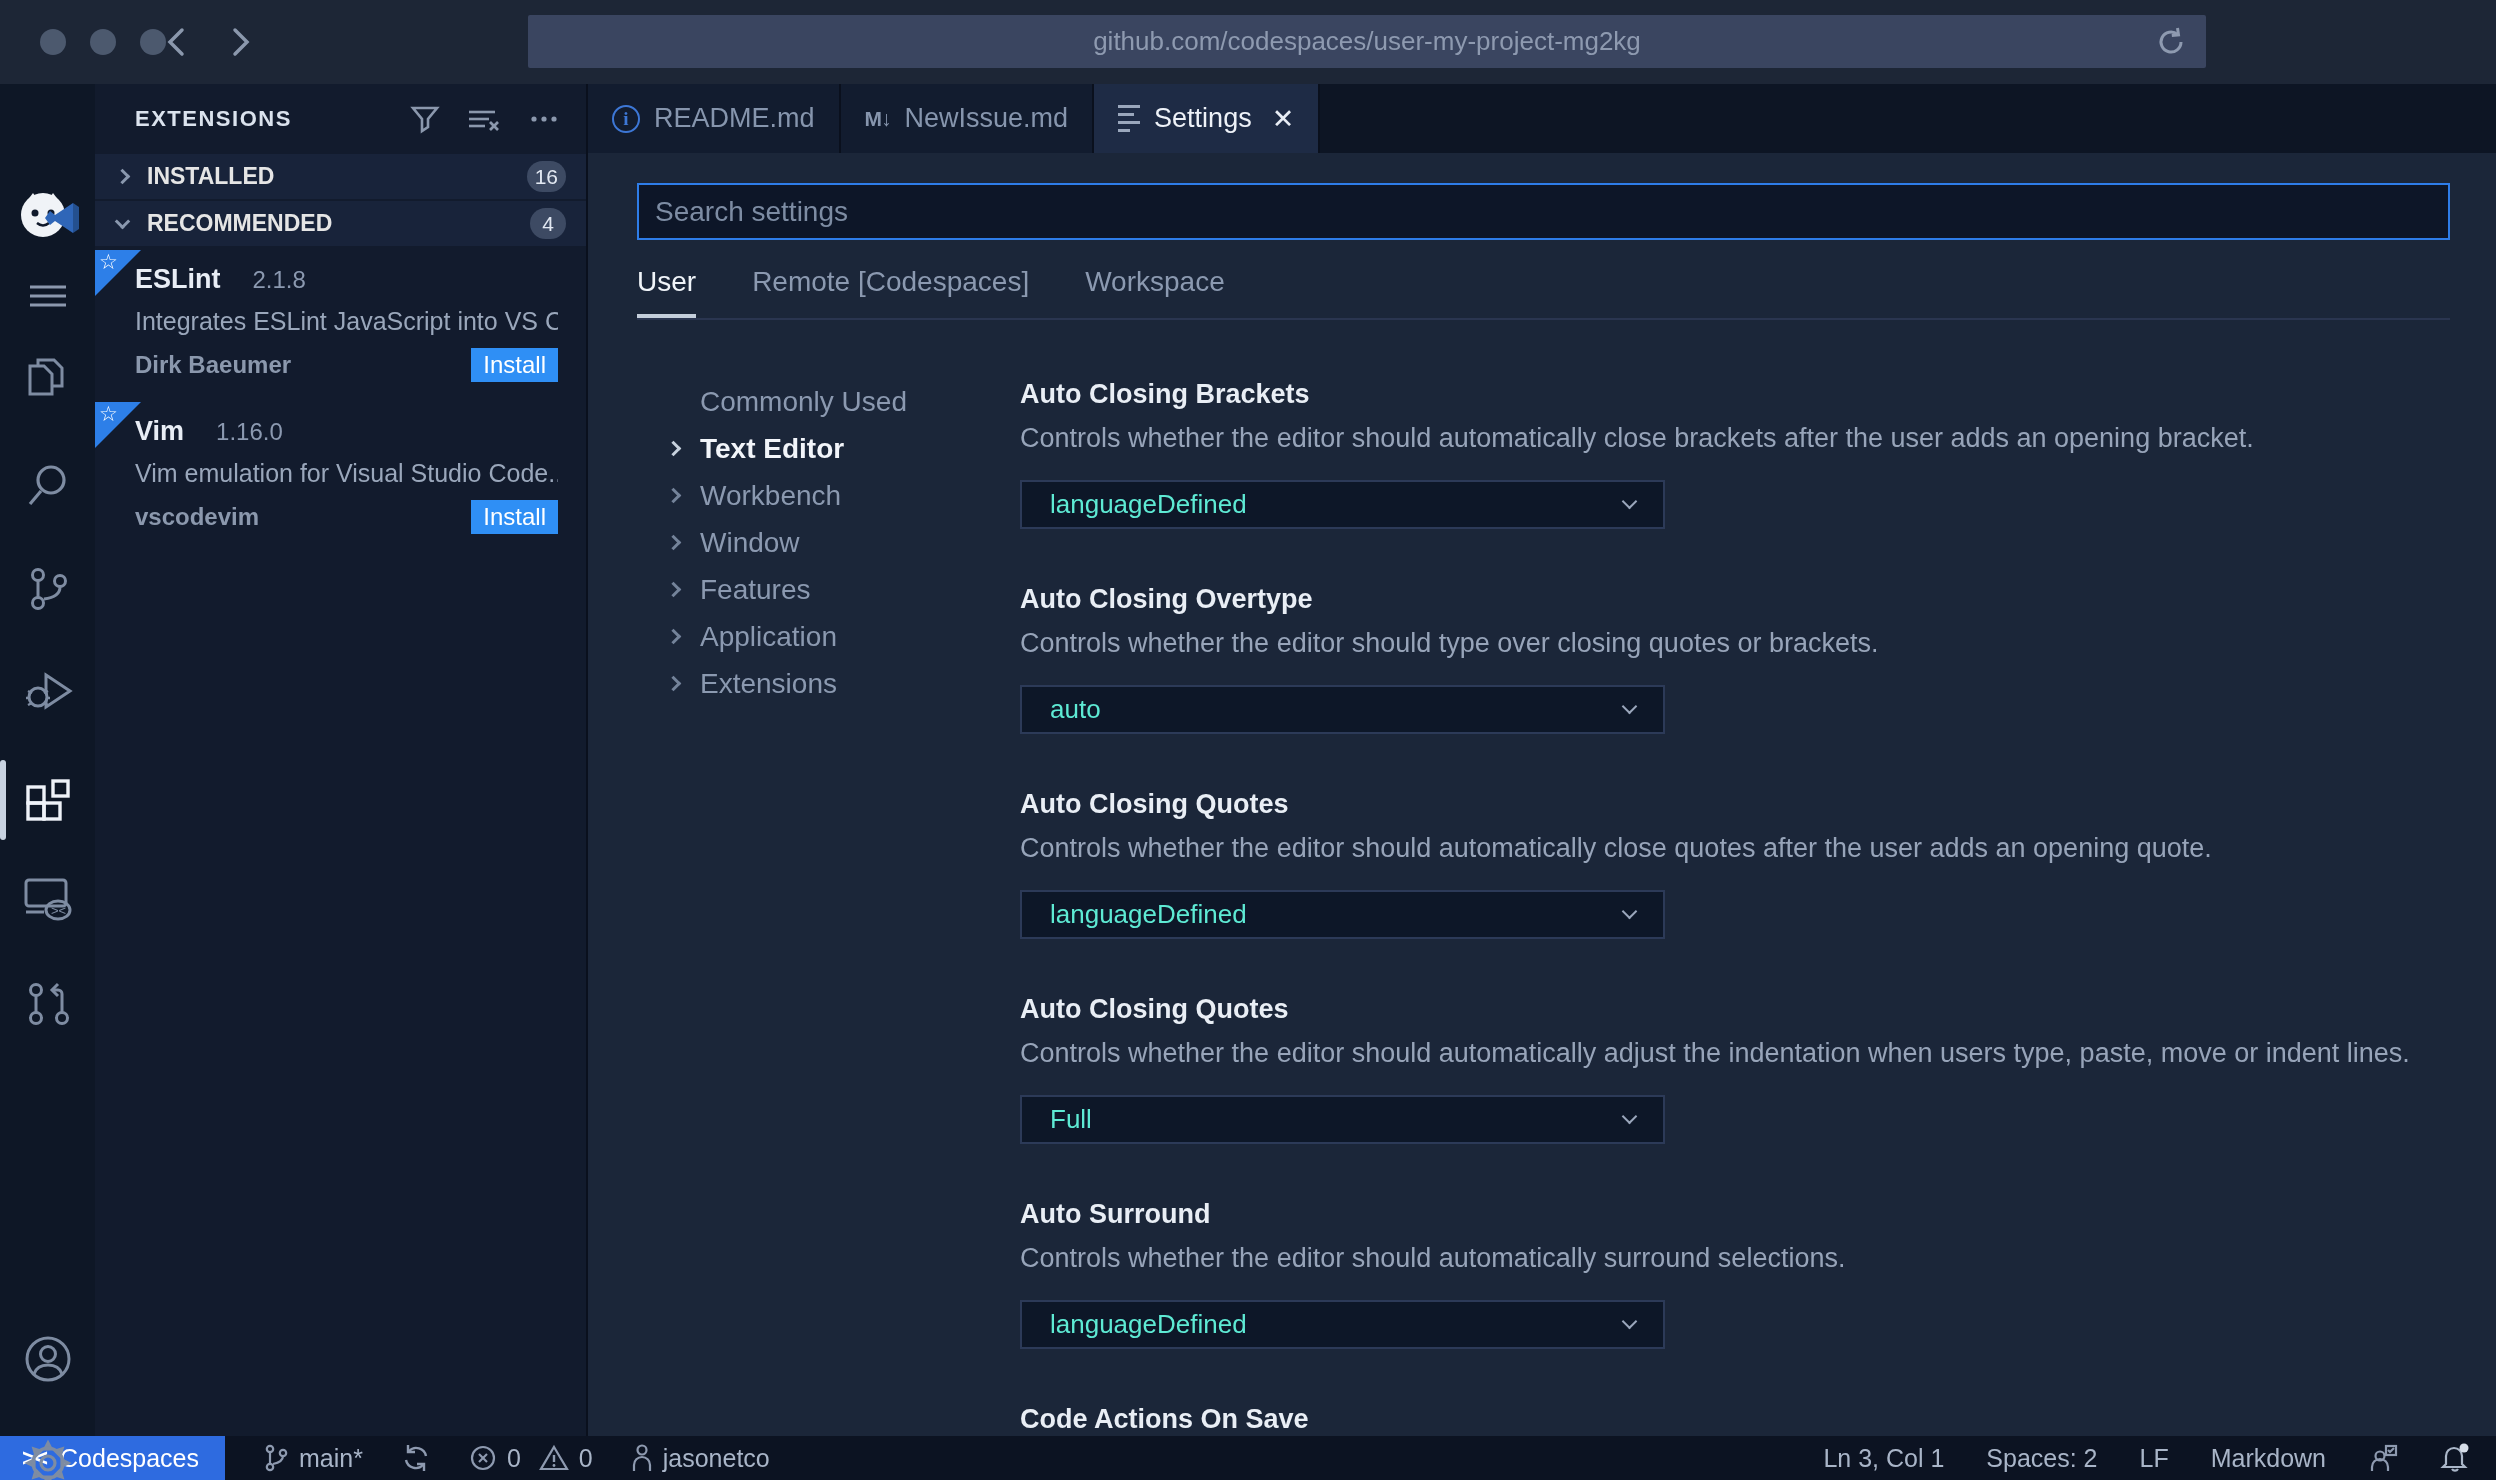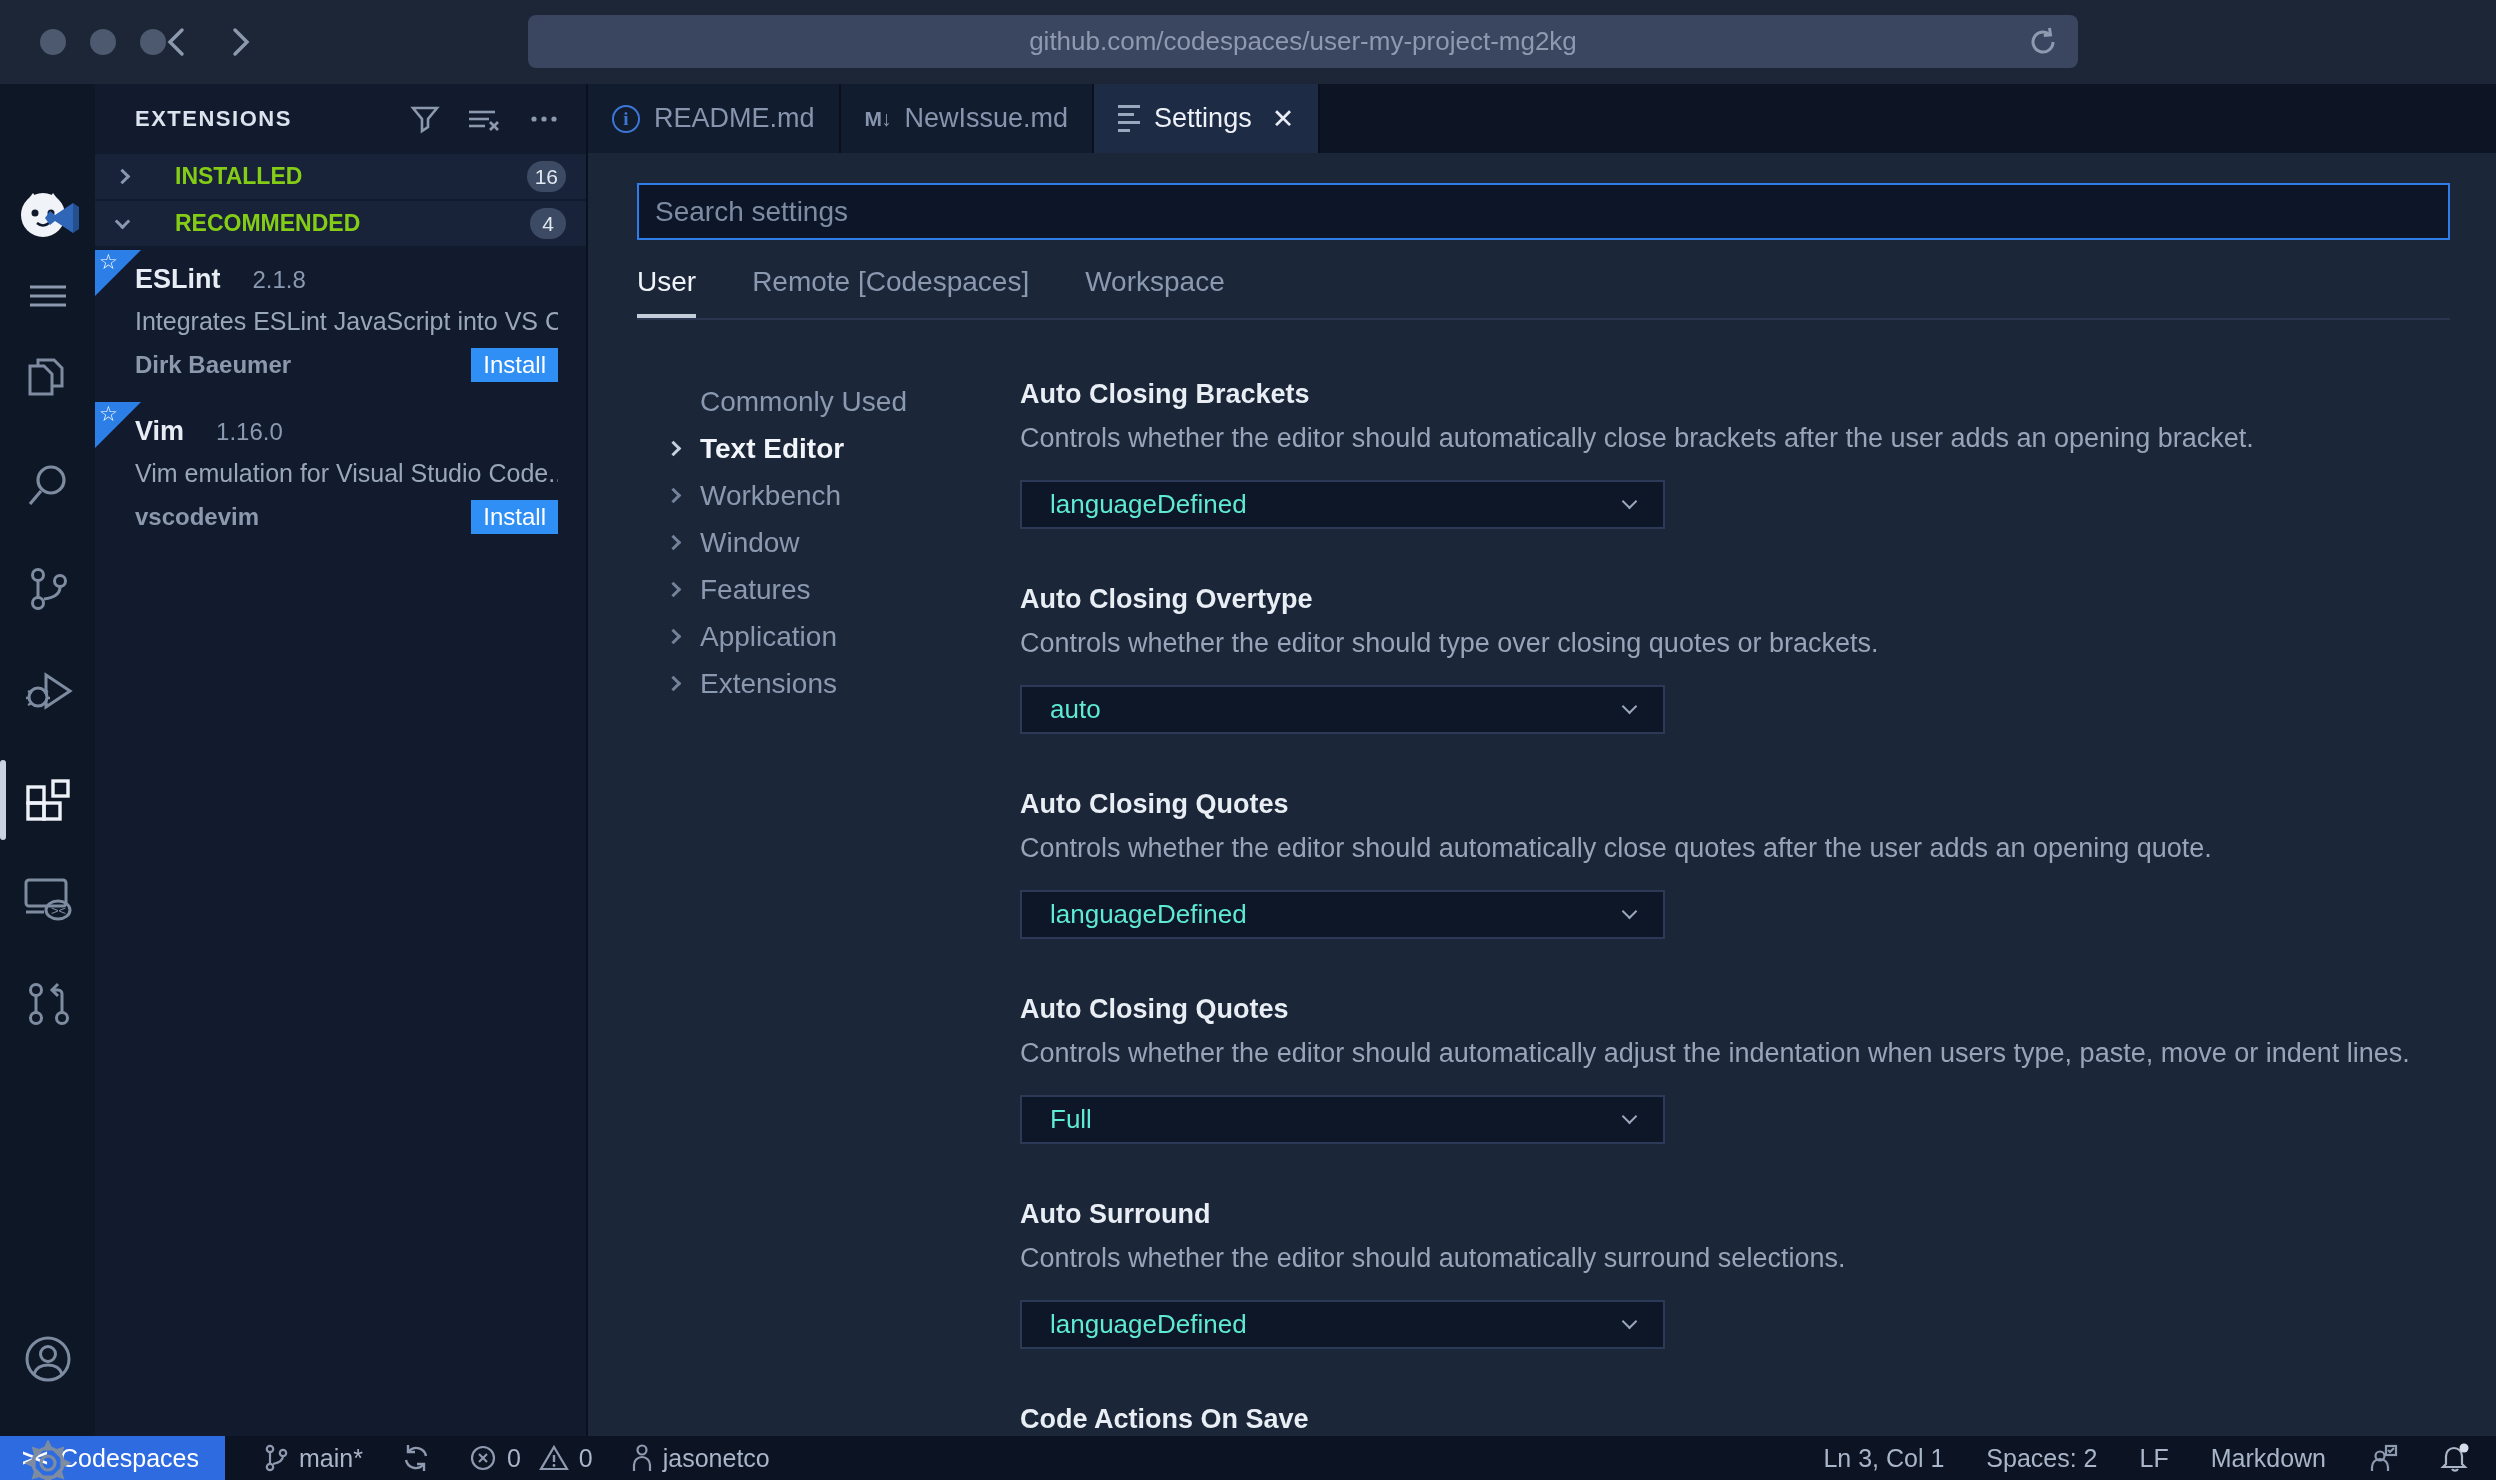--- a/index.html
+++ b/index.html
@@ -14,42 +14,42 @@
   *{margin:0;padding:0;box-sizing:border-box;font-family:"Liberation Sans","DejaVu Sans",sans-serif;}
   html,body{width:2496px;height:1480px;overflow:hidden;background:var(--editor);}
   .app{width:2496px;height:1480px;display:flex;flex-direction:column;}
 
   
   .chrome{height:84px;background:var(--chrome);position:relative;flex:none;}
   .lights{position:absolute;left:40px;top:29px;display:flex;gap:24px;}
   .light{width:26px;height:26px;border-radius:50%;background:#4c596e;}
   .navbtn{position:absolute;top:20px;width:44px;height:44px;display:flex;align-items:center;justify-content:center;}
   .nav-back{left:155px;} .nav-fwd{left:218px;}
-  .urlbar{position:absolute;left:528px;top:15px;width:1550px;height:53px;background:var(--urlbar);border-radius:8px;display:flex;align-items:center;justify-content:center;}
+  .urlbar{position:absolute;left:528px;top:15px;width:1678px;height:53px;background:var(--urlbar);border-radius:2px;display:flex;align-items:center;justify-content:center;}
   .urlbar .url{color:var(--urltext);font-size:26px;}
   .urlbar .refresh{position:absolute;right:18px;top:10px;}
 
   
   .workbench{flex:1;display:flex;min-height:0;}
 
   
   .activitybar{width:95px;background:var(--activity);position:relative;flex:none;}
   .abar-item{position:absolute;left:0;width:95px;height:72px;display:flex;align-items:center;justify-content:center;}
   .abar-ind{position:absolute;left:0;width:6px;height:80px;border-radius:4px;background:#c9d3e1;}
 
   
   .sidebar{width:493px;background:var(--sidebar);flex:none;display:flex;flex-direction:column;border-right:2px solid var(--line);}
   .sb-head{height:70px;display:flex;align-items:center;padding:0 26px 0 40px;}
   .sb-title{color:#dbe3ee;font-size:22px;font-weight:bold;letter-spacing:1.5px;flex:1;}
   .sb-actions{display:flex;gap:27px;align-items:center;}
   .sb-search{margin:8px 28px 14px 35px;height:52px;border:2px solid var(--blue);background:#0c1628;display:flex;align-items:center;padding:0 12px;}
   .caret{width:2px;height:32px;background:#e8eef7;margin-right:4px;}
   .sb-search .ph{color:#6d7c94;font-size:26px;white-space:nowrap;overflow:hidden;}
   .section{height:45px;background:#18233a;display:flex;align-items:center;padding:0 20px 0 14px;gap:12px;margin-bottom:2px;}
-  .section .lbl{color:#84cc16;font-size:23px;font-weight:bold;flex:1;margin-left:28px;}
+  .section .lbl{color:#e5e5e5;font-size:23px;font-weight:bold;flex:1;}
   .badge{min-width:36px;height:31px;border-radius:16px;background:var(--badge);color:#e2e8f2;font-size:21px;display:flex;align-items:center;justify-content:center;padding:0 8px;}
   .chevbox{width:26px;display:flex;justify-content:center;}
   .chev{width:11px;height:11px;border-right:3px solid #8a98ae;border-bottom:3px solid #8a98ae;transform:rotate(-45deg);}
   .chev.down{transform:rotate(45deg);margin-top:-4px;}
   .ext-item{position:relative;padding:16px 28px 18px 40px;}
   .ribbon{position:absolute;left:0;top:2px;width:0;height:0;border-top:46px solid #2d7fe8;border-right:46px solid transparent;}
   .ribbon .star{position:absolute;left:4px;top:-46px;color:#fff;font-size:21px;font-family:"DejaVu Sans",sans-serif;}
   .ext-line1{display:flex;align-items:baseline;gap:32px;}
   .ext-name{color:#e8edf5;font-size:27px;font-weight:bold;}
   .ext-ver{color:#8родs;} 

